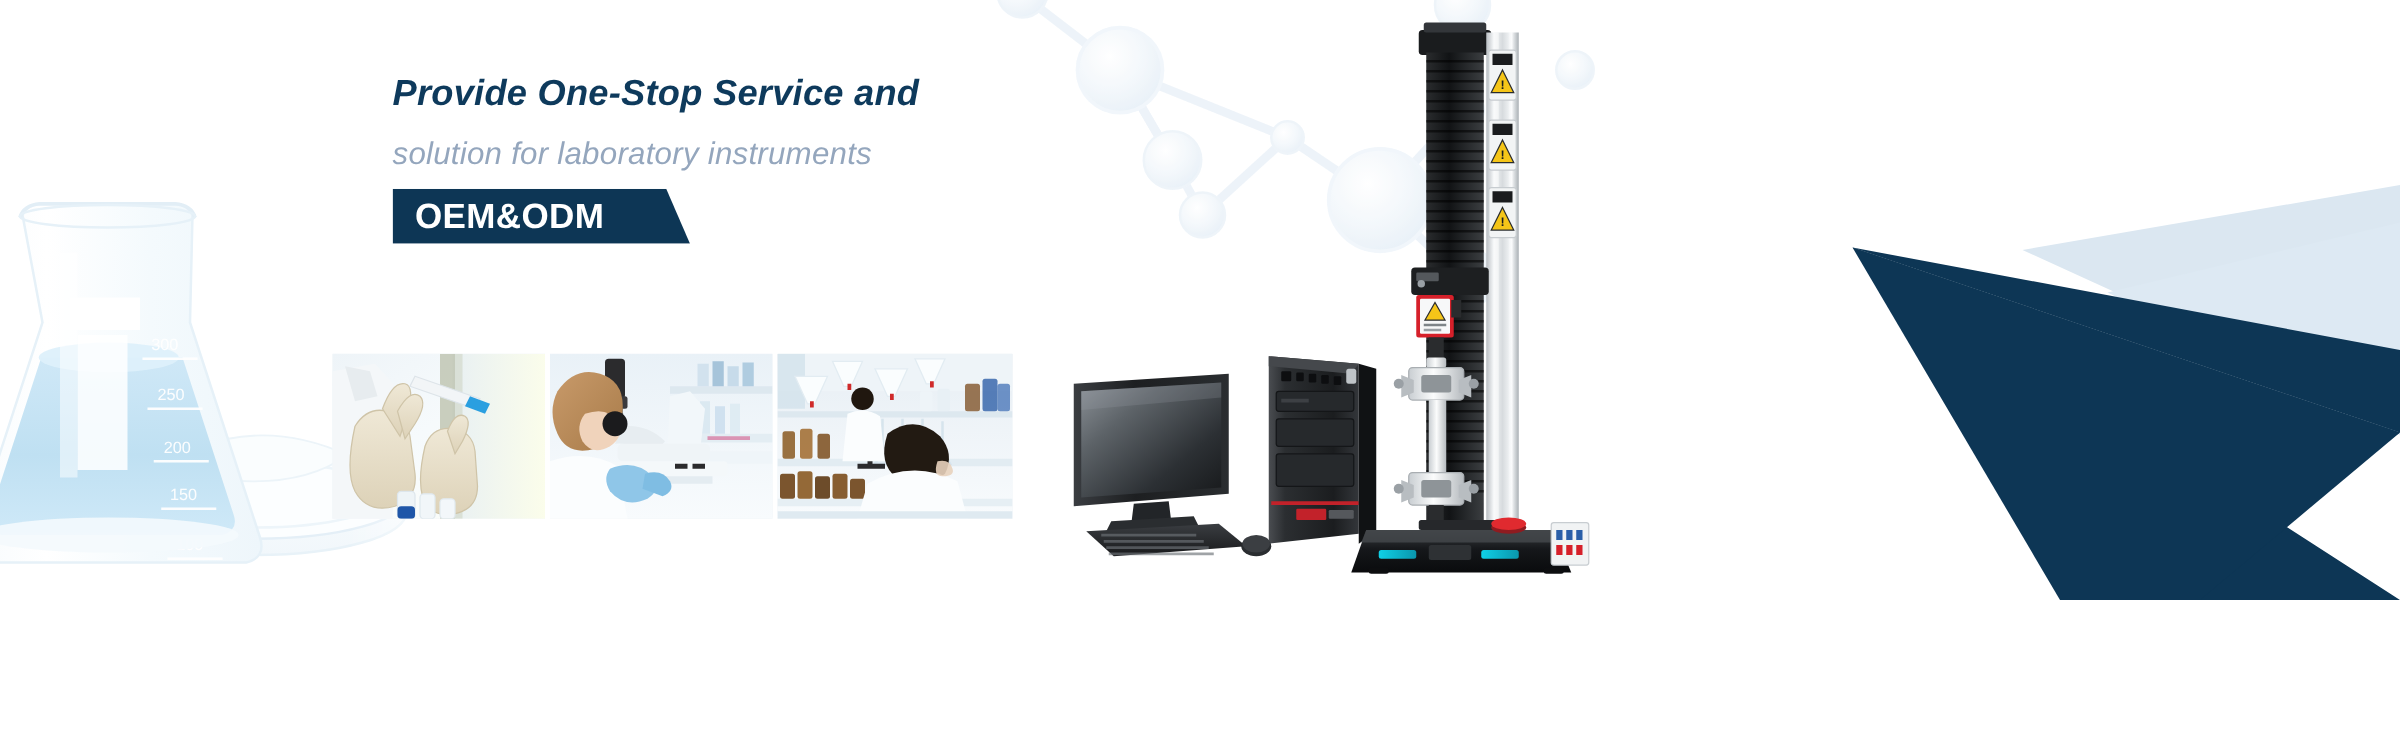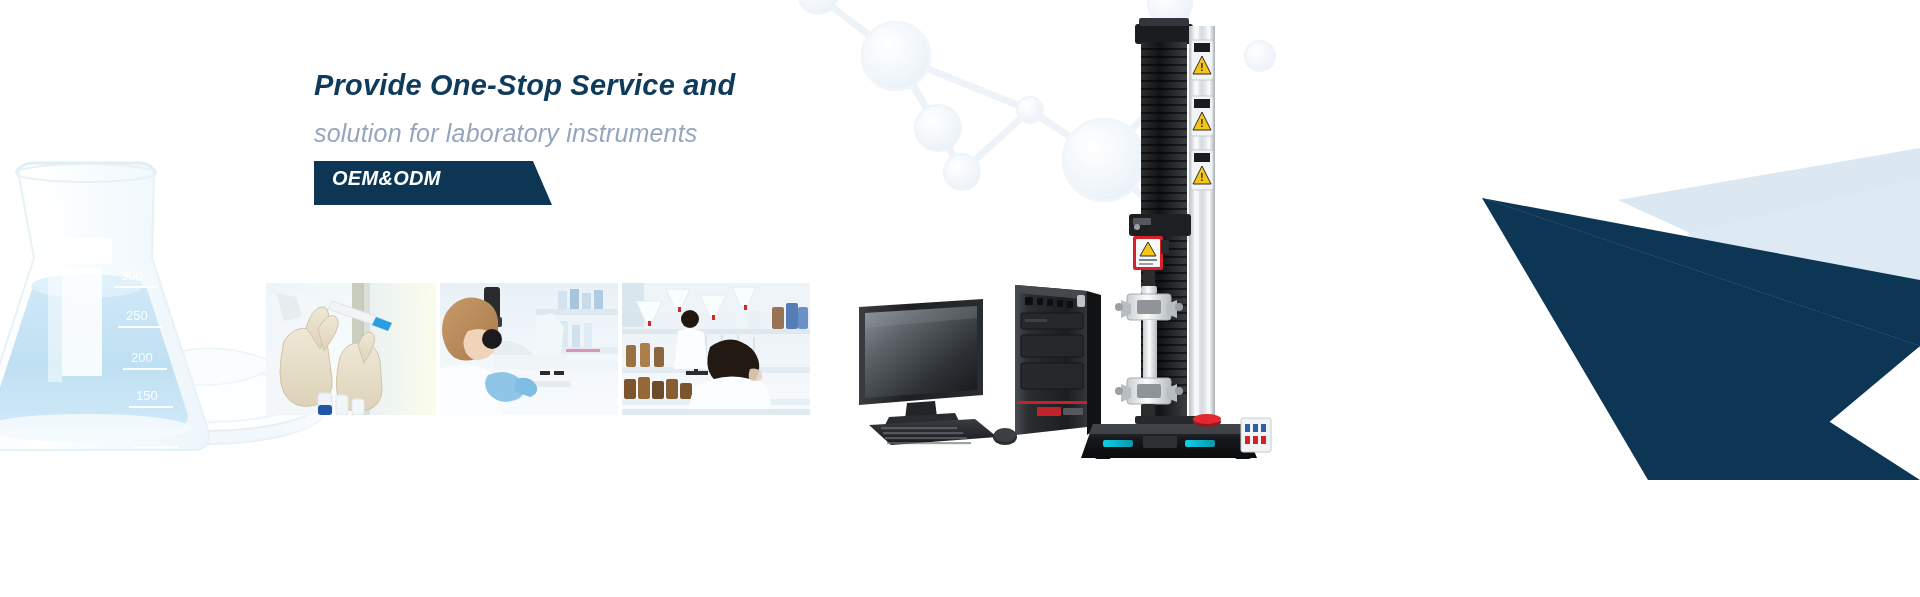--- a/index.html
+++ b/index.html
@@ -11,30 +11,30 @@
   .watermark{position:absolute;left:700px;top:-40px;width:620px;height:290px;opacity:.75;pointer-events:none;}
 
   
   .tri-light{position:absolute;left:1390px;top:148px;width:530px;height:330px;}
   .tri-dark{position:absolute;left:1200px;top:150px;width:720px;height:330px;}
 
   
   .glassware{position:absolute;left:-10px;top:110px;width:400px;height:380px;}
 
   
-  .copy{position:absolute;left:314px;top:65px;width:700px;}
+  .copy{position:absolute;left:314px;top:55px;width:700px;}
   .line1{font-size:29px;font-weight:bold;font-style:italic;letter-spacing:.2px;
          color:#0e3a5c;line-height:40px;white-space:nowrap;}
   .line2{font-size:25px;font-weight:normal;font-style:italic;letter-spacing:.2px;
          color:#94a6bd;line-height:40px;margin-top:8px;white-space:nowrap;}
   .badge-wrap{position:relative;margin-top:8px;height:44px;width:238px;}
   .badge-bg{position:absolute;inset:0;background:#0d3655;
             clip-path:polygon(0 0,92% 0,100% 100%,0 100%);}
-  .badge-text{position:absolute;left:18px;top:6px;font-size:20px;font-weight:bold;
-              font-style:italic;color:#ffffff;letter-spacing:.3px;white-space:nowrap;}
+  .badge-text{position:absolute;left:18px;top:6px;font-size:28px;font-weight:bold;
+              color:#ffffff;letter-spacing:.3px;white-space:nowrap;}
 
   
   .strip{position:absolute;left:266px;top:283px;height:132px;display:flex;gap:4px;}
   .photo{position:relative;height:132px;overflow:hidden;background:#eef3f7;}
   .photo svg{display:block;}
   .p1{width:170px;} .p2{width:178px;} .p3{width:188px;}
 
   
   .computer{position:absolute;left:855px;top:285px;width:260px;height:165px;}
   

